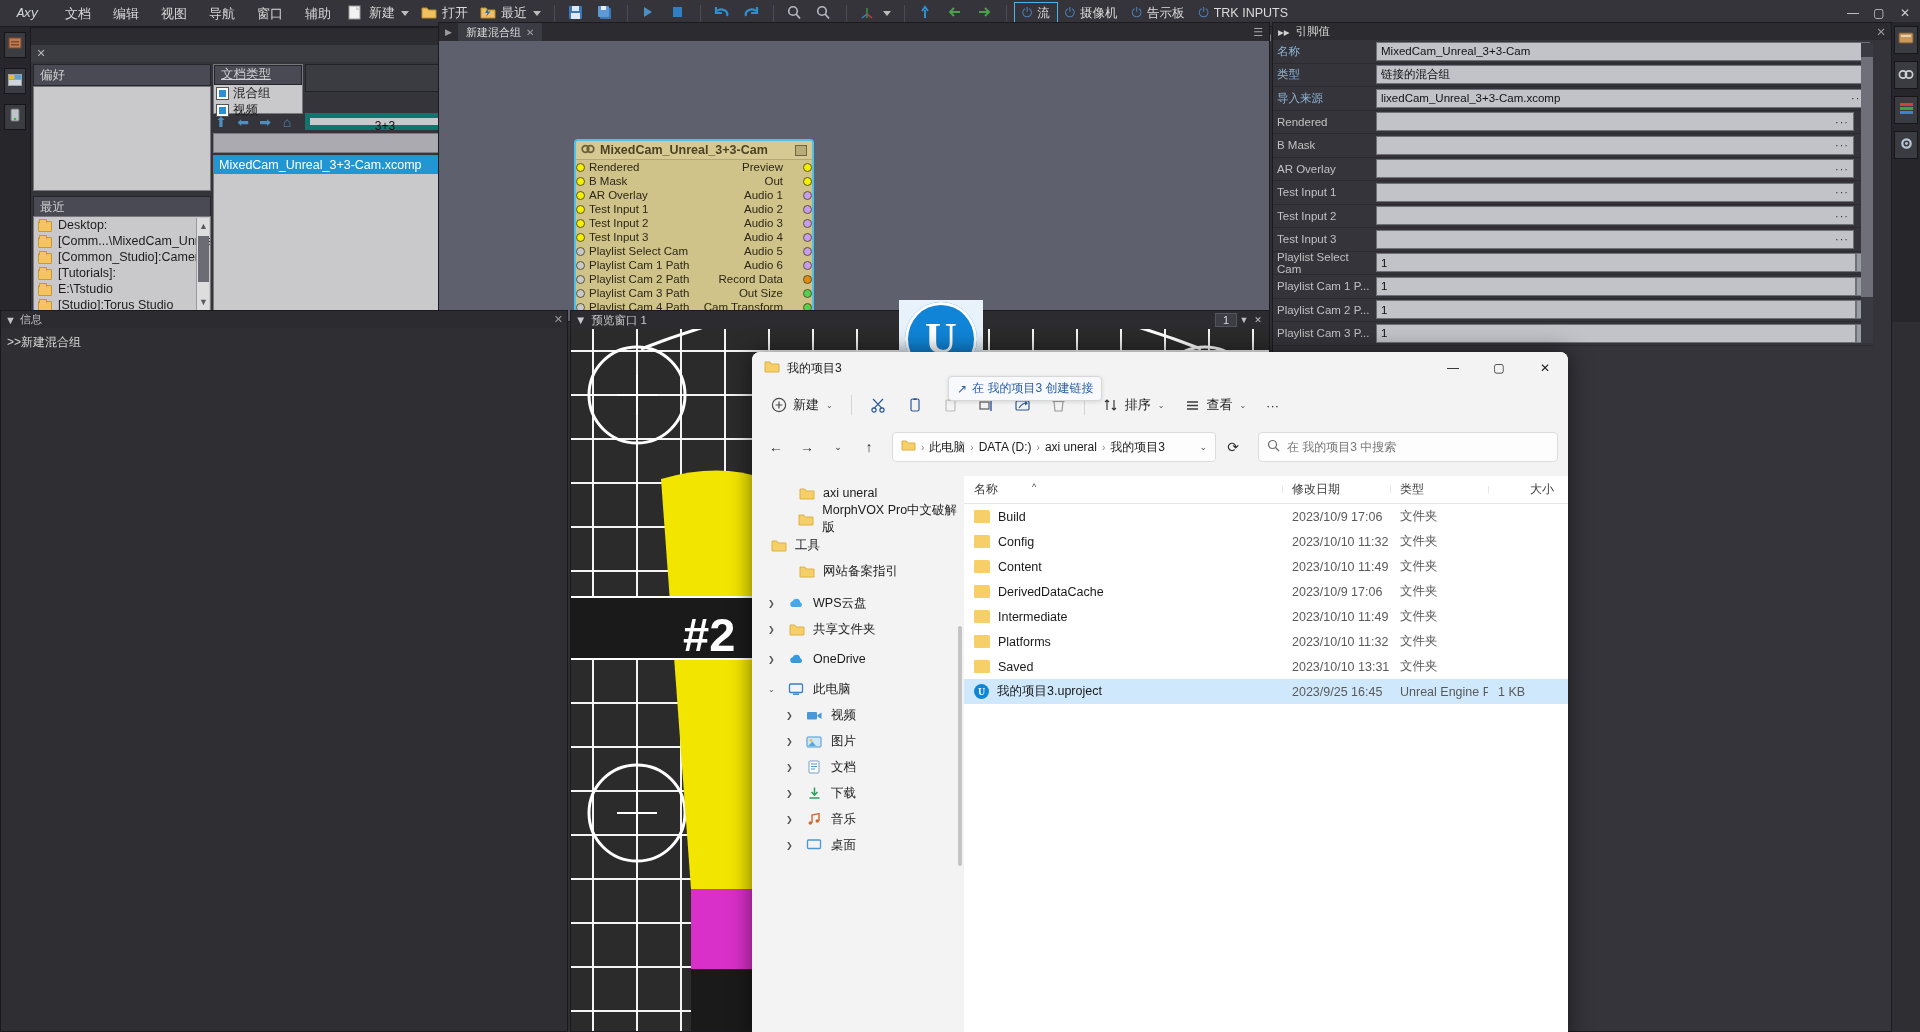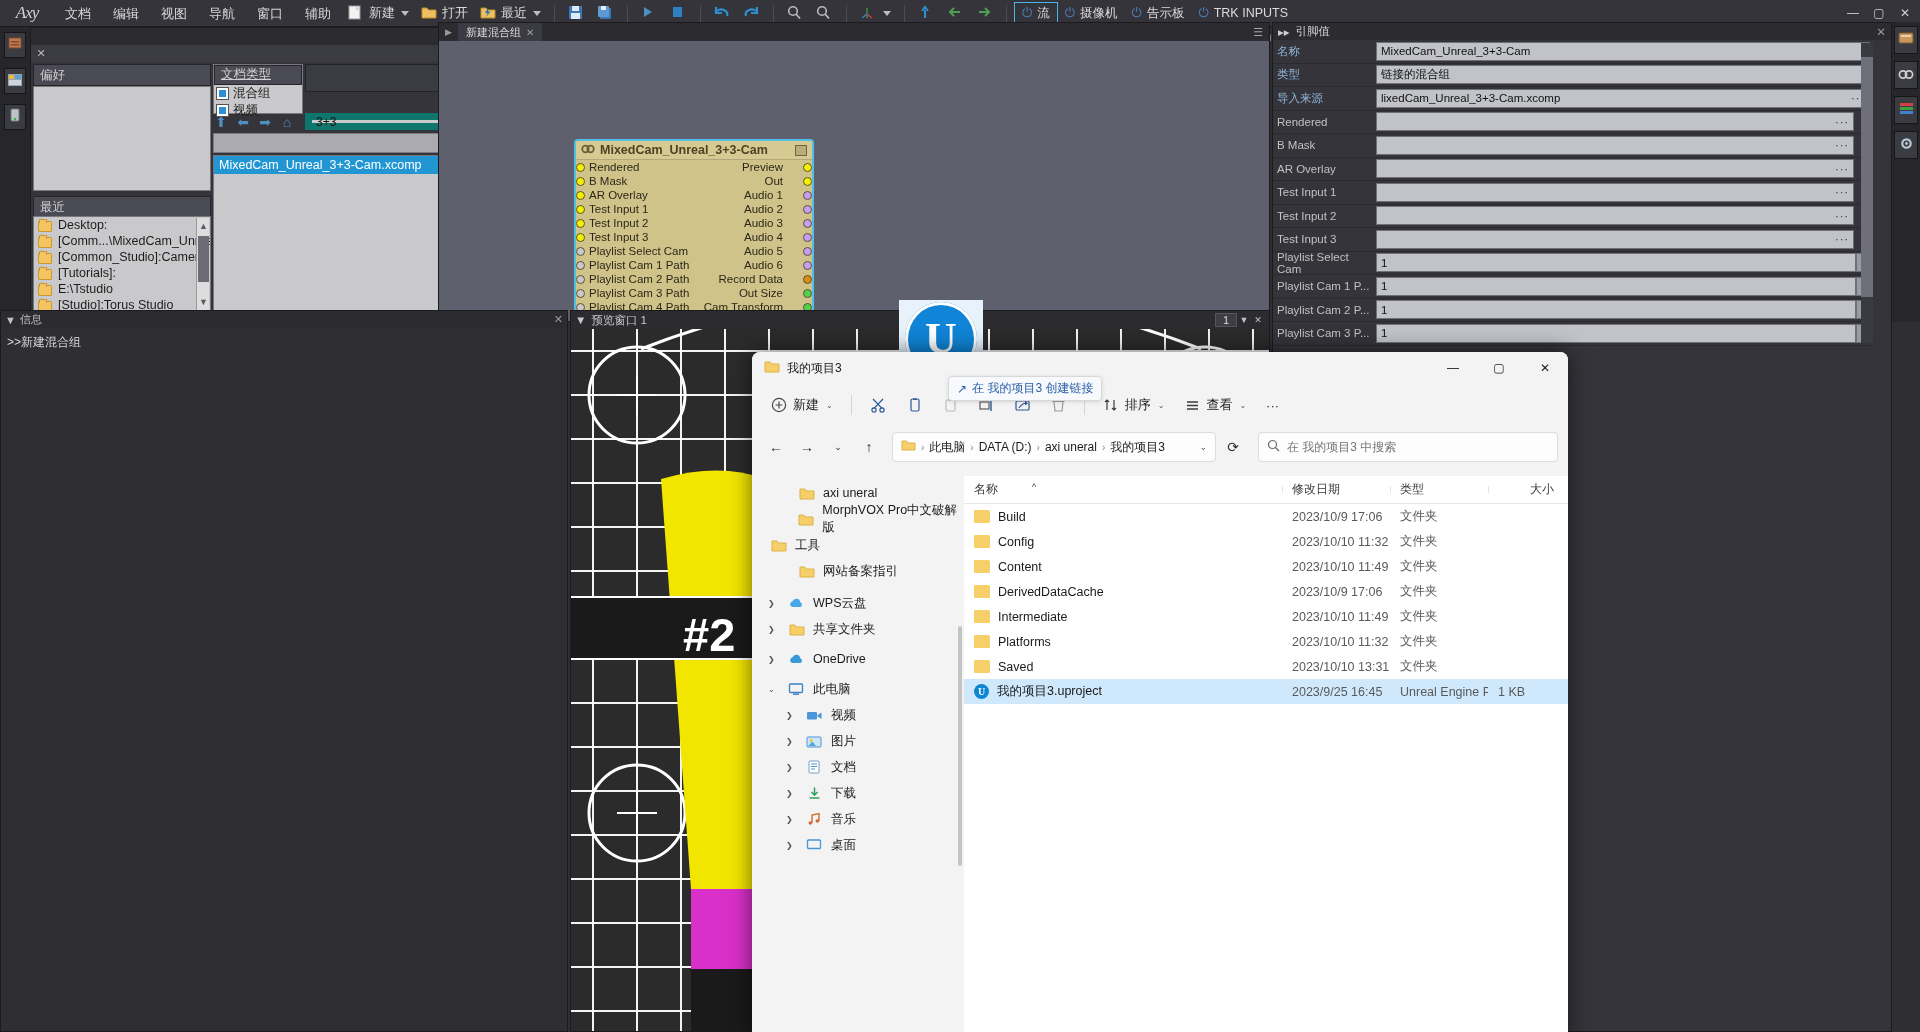--- a/index.html
+++ b/index.html
@@ -6,22 +6,22 @@
   html,body { width:1920px; height:1032px; overflow:hidden; background:#2b2b2b;
     font-family:"Liberation Sans","DejaVu Sans",sans-serif; }
 
   
   #app { position:absolute; left:0; top:0; width:1920px; height:1032px; background:#2e2e33; }
 
   
   .menubar { position:absolute; left:0; top:0; width:1920px; height:27px;
     background:#34343a; border-bottom:1px solid #1b1b1f; display:flex; align-items:center;
     color:#d6d6d6; font-size:13px; }
-  .logo { width:54px; text-align:center; color:#cfd3da; font-size:17px; font-style:italic;
-    font-family:Liberation Serif, serif; letter-spacing:-1px; }
+  .logo { width:54px; text-align:center; color:#cfd3da; font-size:13px; font-style:italic;
+    font-family:Liberation Mono, monospace; letter-spacing:-1px; }
   .mi { padding:0 11px; height:27px; line-height:27px; font-size:13px; color:#d8d8d8; }
   .tbsep { width:1px; height:17px; background:#4b4b55; margin:0 7px; }
   .tbtn { display:flex; align-items:center; gap:4px; padding:0 6px; height:24px; color:#dadada; font-size:13px; }
   .caret { width:0;height:0;border-left:4px solid transparent;border-right:4px solid transparent;
     border-top:5px solid #bdbdbd; margin-left:2px; }
   .ico { width:17px; height:17px; display:inline-block; position:relative; }
   .ico svg{ display:block; }
   .pwr { color:#4c7fb8; font-size:13px; }
   .tog { display:flex; align-items:center; gap:5px; padding:2px 7px; font-size:12.5px; color:#dcdcdc; }
   .tog.on { border:1px solid #45b6e6; }
@@ -72,21 +72,21 @@
      display:flex; align-items:center; justify-content:center; }
 
   .col2 { position:absolute; left:182px; top:36px; width:90px; height:50px; }
   .dtrow { display:flex; align-items:center; gap:5px; font-size:12.5px; color:#1a1a1a; padding:0 3px; }
   .chk { width:11px;height:11px; background:#2b8fd6; border:2px solid #ffffff; outline:1px solid #555; flex:0 0 auto; }
   .col3 { position:absolute; left:274px; top:36px; width:160px; height:28px; background:#3b3b42; border:1px solid #22222a; }
 
   .navrow { position:absolute; left:182px; top:86px; width:252px; height:16px; display:flex; align-items:center; gap:6px; }
   .navic { color:#4d8fc0; font-size:14px; width:16px; text-align:center; }
   .pathfield { position:absolute; left:274px; top:85px; width:160px; height:17px; background:#c9c9cb;
-     border:7px solid #0f766e; font-size:12px; color:#111; padding:1px 4px; display:flex; align-items:center; }
+     border:5px solid #0f766e; font-size:12px; color:#111; padding:1px 4px; display:flex; align-items:center;flex-direction:column; }
   .pathfield .clr { margin-left:auto; color:#333; font-size:12px; }
 
   .filtrow { position:absolute; left:182px; top:105px; width:252px; height:20px; background:#aaaab0;
      border:1px solid #7a7a80; display:flex; align-items:center; }
   .filtstar { position:absolute; right:2px; top:2px; width:16px;height:16px; color:#e8b93a; font-size:14px;
      display:flex;align-items:center;justify-content:center; }
   .filelist { position:absolute; left:182px; top:127px; right:2px; bottom:2px; background:#c9c9cb;
      border:1px solid #77777c; }
   .fsel { background:#2196d3; color:#fff; font-size:12.5px; padding:2px 5px; }
 

